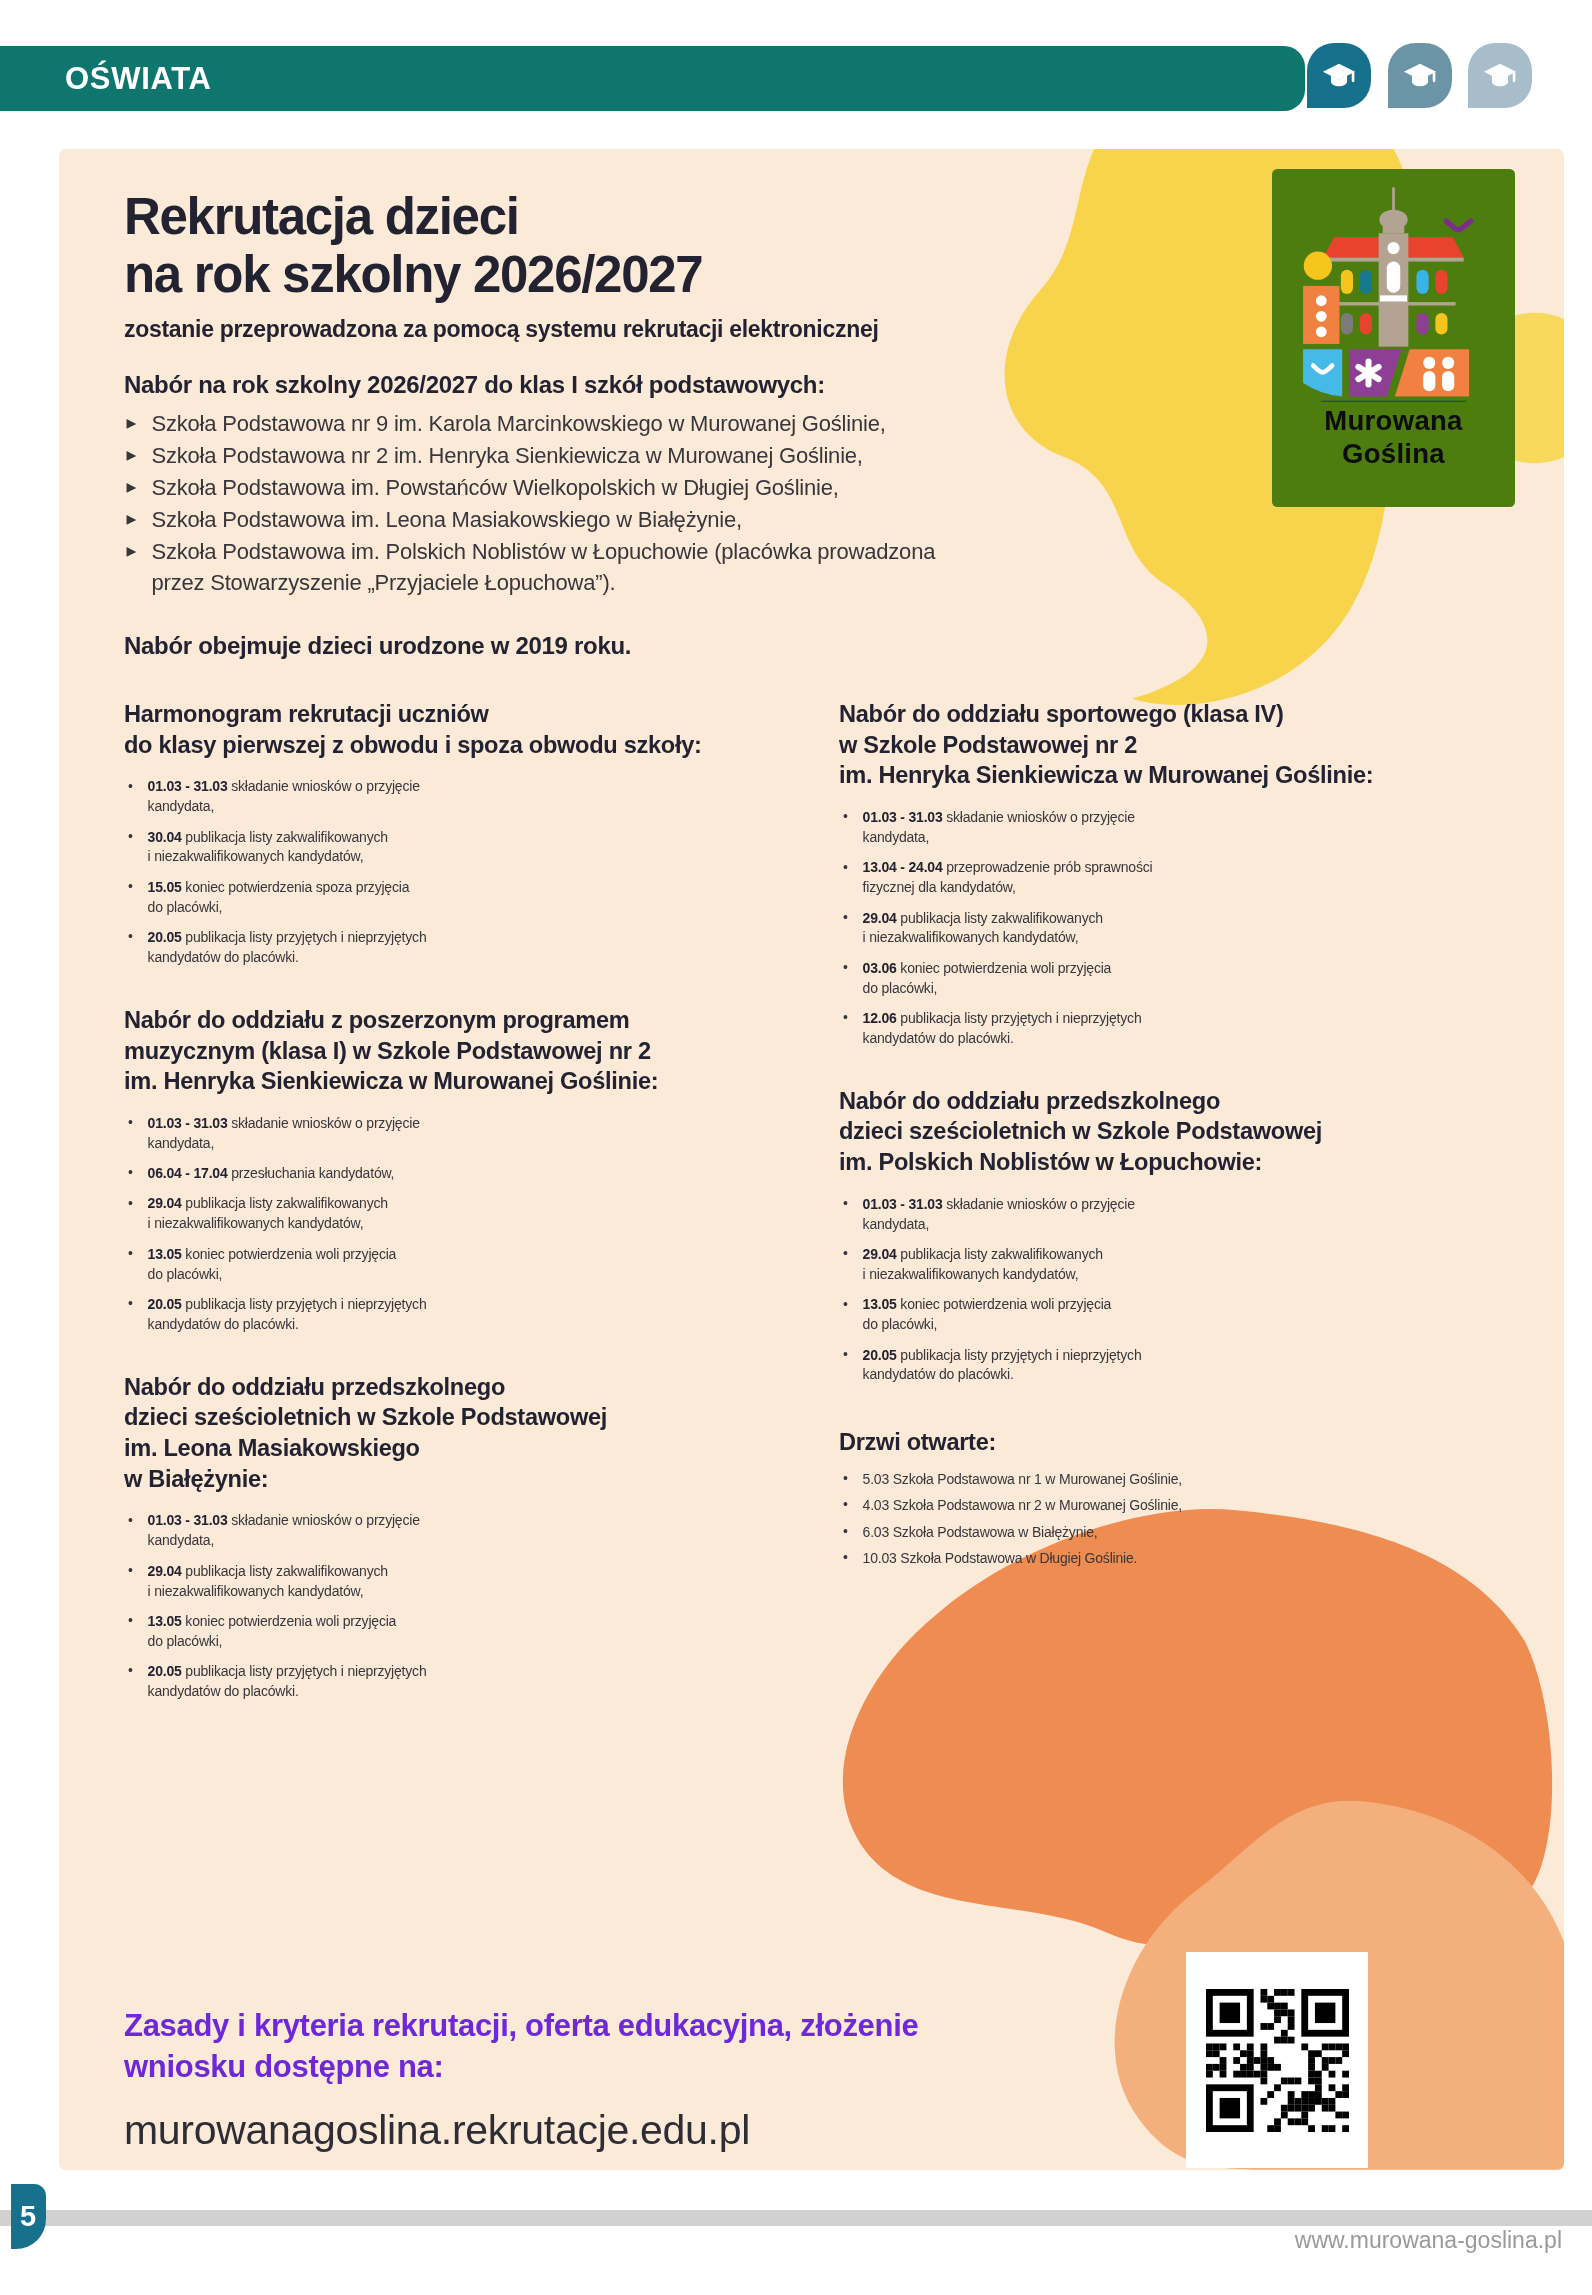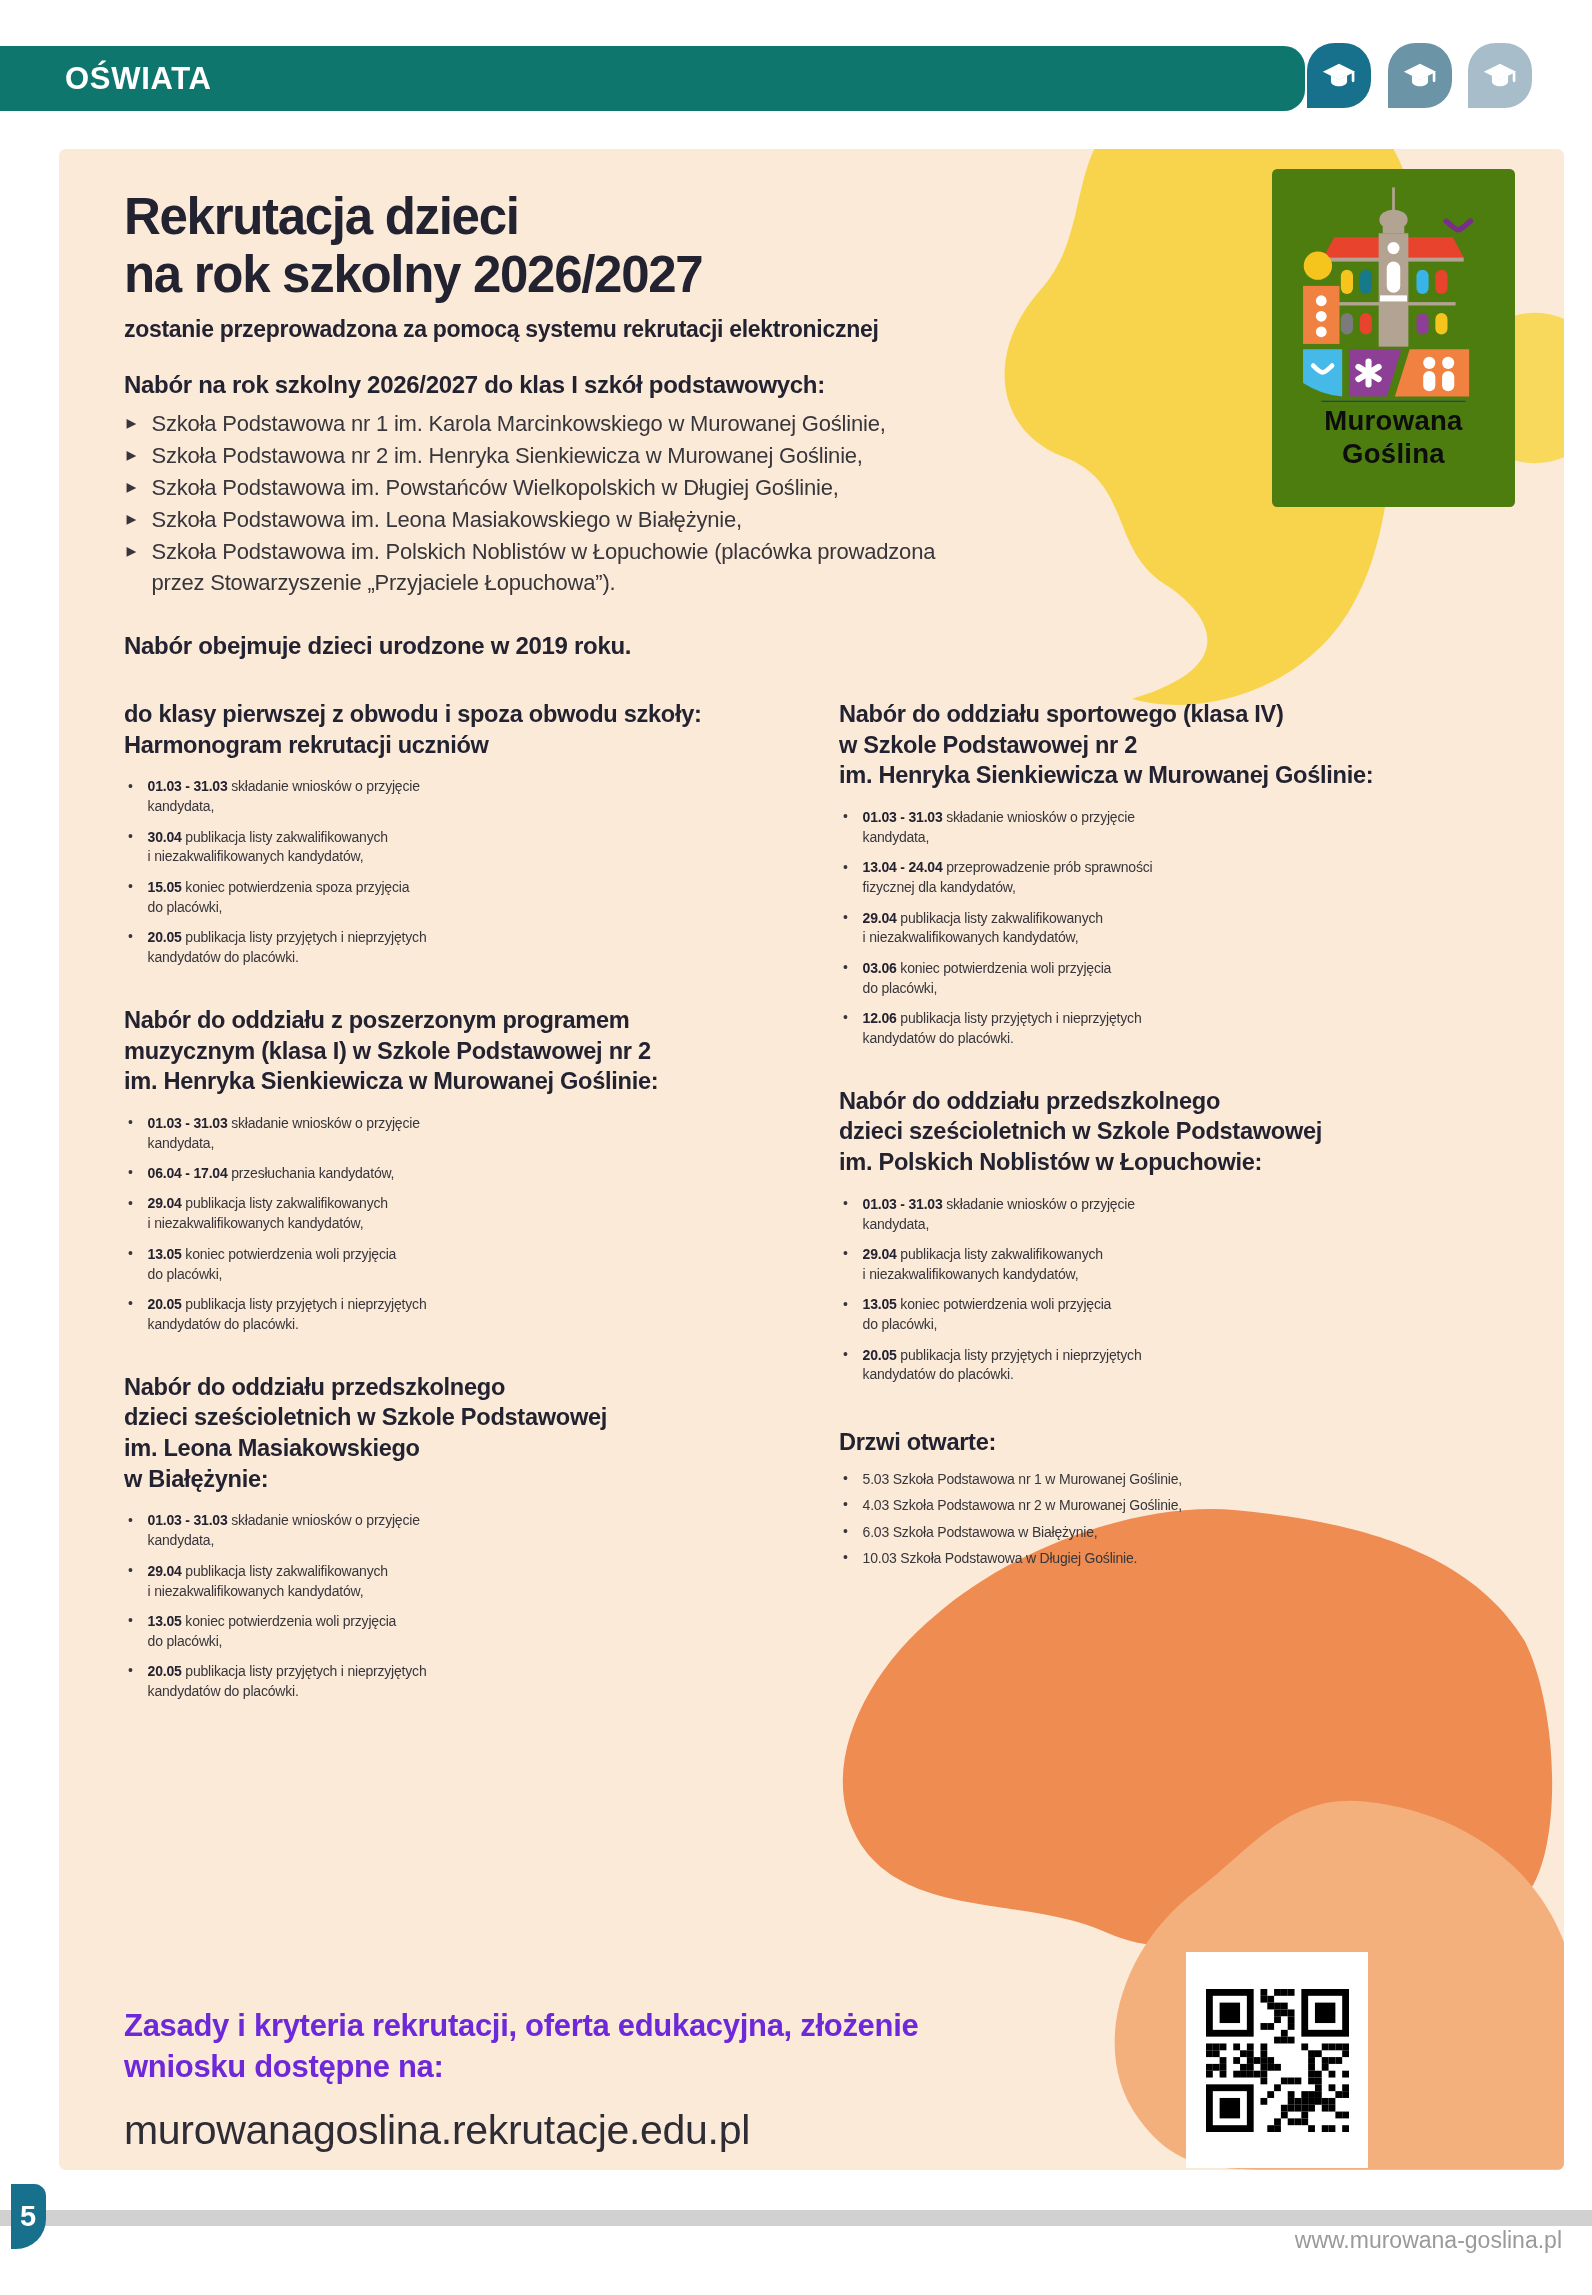--- a/index.html
+++ b/index.html
@@ -109,21 +109,21 @@
   </svg>
 
   <div class="intro">
     <div class="title">
       <div>Rekrutacja dzieci</div>
       <div>na rok szkolny 2026/2027</div>
     </div>
     <div class="subtitle">zostanie przeprowadzona za pomocą systemu rekrutacji elektronicznej</div>
     <div class="lead">Nabór na rok szkolny 2026/2027 do klas I szkół podstawowych:</div>
     <ul class="schools" id="schools-list">
-        <li>Szkoła Podstawowa nr 1 im. Karola Marcinkowskiego w Murowanej Goślinie,</li>
+        <li>Szkoła Podstawowa nr 9 im. Karola Marcinkowskiego w Murowanej Goślinie,</li>
         <li>Szkoła Podstawowa nr 2 im. Henryka Sienkiewicza w Murowanej Goślinie,</li>
         <li>Szkoła Podstawowa im. Powstańców Wielkopolskich w Długiej Goślinie,</li>
         <li>Szkoła Podstawowa im. Leona Masiakowskiego w Białężynie,</li>
         <li>Szkoła Podstawowa im. Polskich Noblistów w Łopuchowie (placówka prowadzona
 przez Stowarzyszenie „Przyjaciele Łopuchowa”).</li>
       </ul>
     <div class="note">Nabór obejmuje dzieci urodzone w 2019 roku.</div>
   </div>
 
   <div class="logo-card">
@@ -171,22 +171,22 @@
     </svg>
     <div class="logo-text">
       <div>Murowana</div>
       <div>Goślina</div>
     </div>
   </div>
 
   <div class="col col-left" id="left-col">
       <section class="sched">
         <h3>
+          <div>Harmonogram rekrutacji uczniów</div>
           <div>do klasy pierwszej z obwodu i spoza obwodu szkoły:</div>
-          <div>Harmonogram rekrutacji uczniów</div>
         </h3>
         <ul>
           <li><b>01.03 - 31.03 </b><span>składanie wniosków o przyjęcie
 kandydata,</span></li>
           <li><b>30.04 </b><span>publikacja listy zakwalifikowanych
 i niezakwalifikowanych kandydatów,</span></li>
           <li><b>15.05 </b><span>koniec potwierdzenia spoza przyjęcia
 do placówki,</span></li>
           <li><b>20.05 </b><span>publikacja listy przyjętych i nieprzyjętych
 kandydatów do placówki.</span></li>

